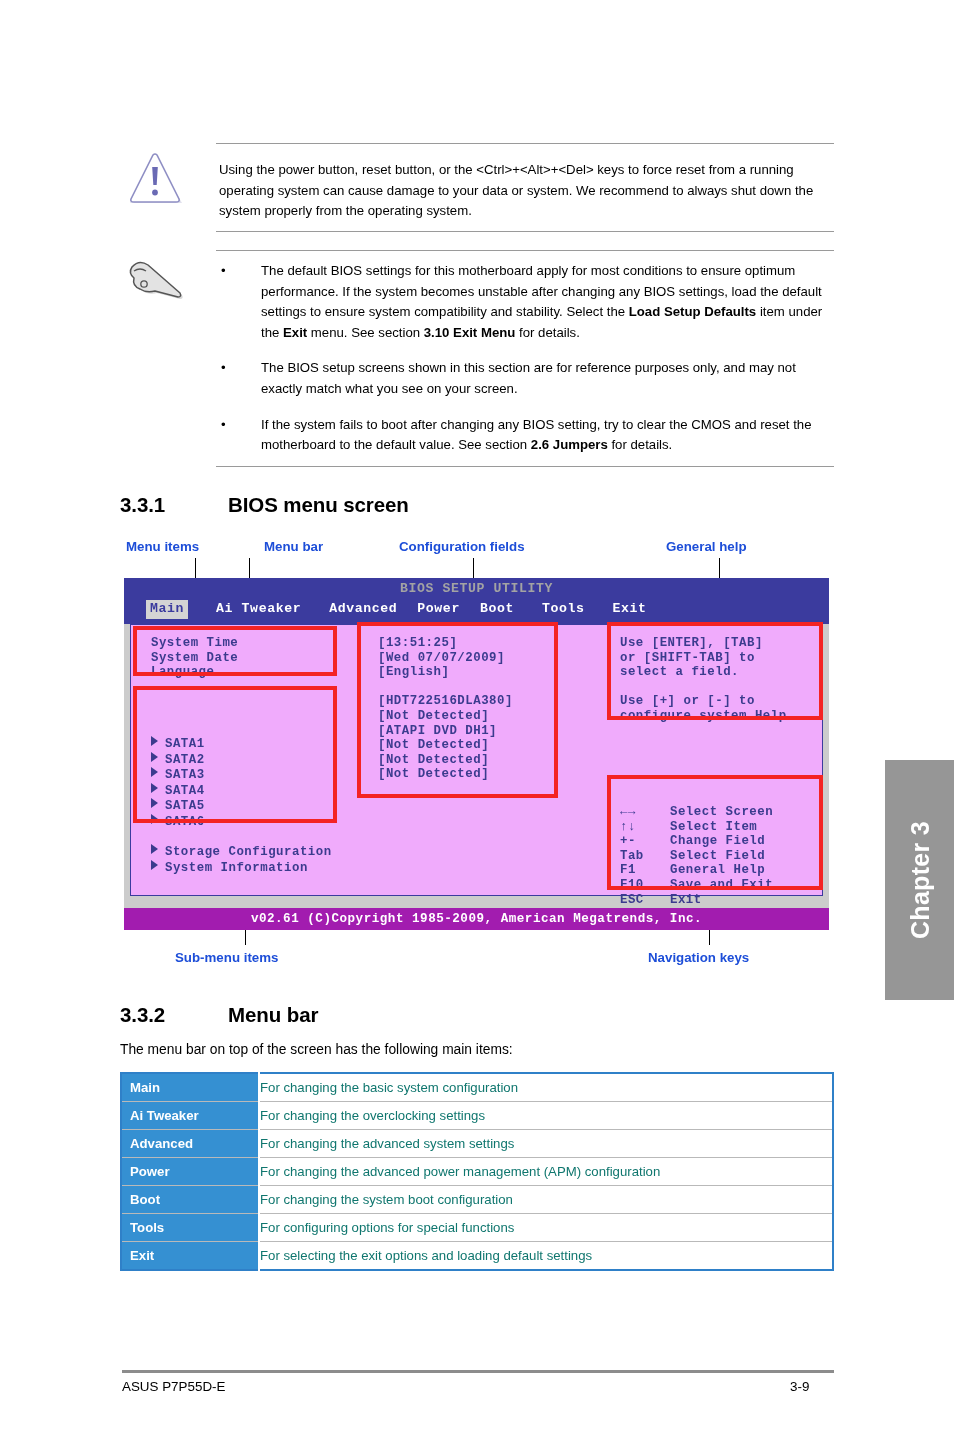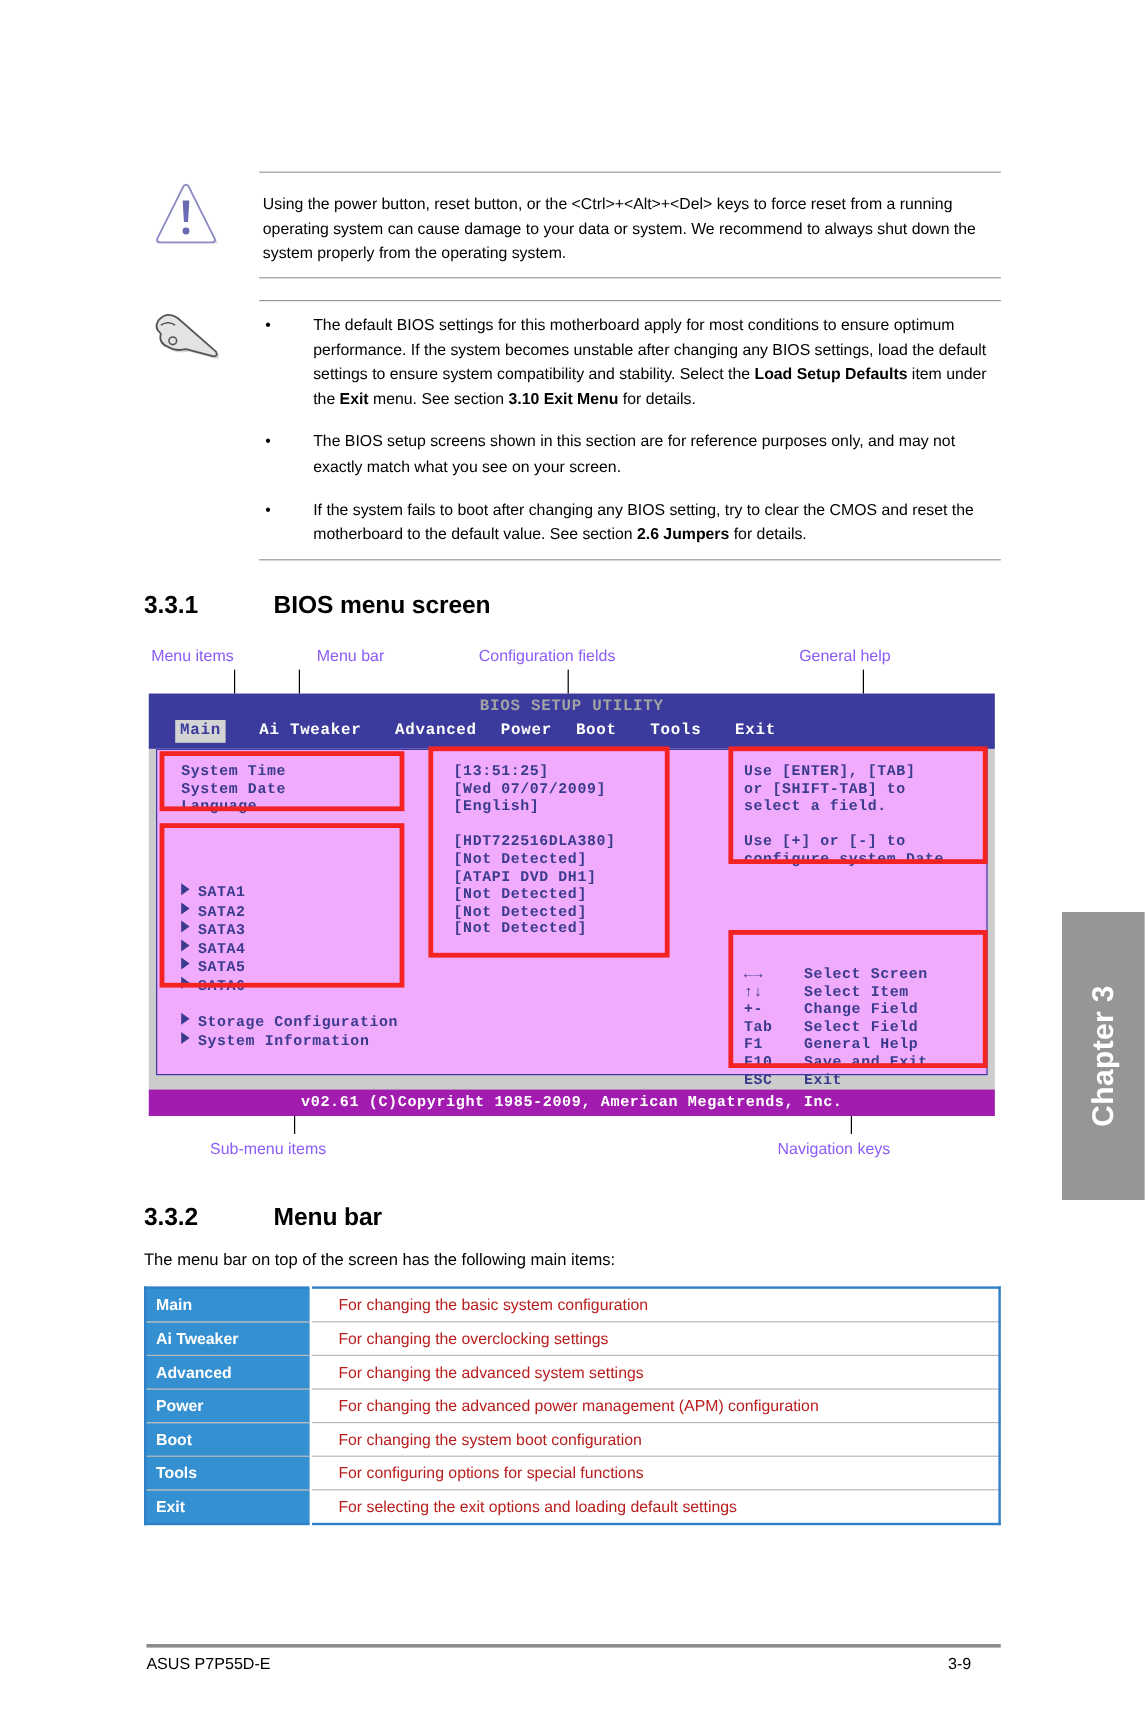--- a/index.html
+++ b/index.html
@@ -93,22 +93,22 @@
     left: 120px;
     font-size: 13.8px;
     color: #000;
   }
   .para-332 { top: 1042px; }
 
   
   .callout {
     position: absolute;
     font-size: 13.3px;
-    font-weight: normal;
-    color: #8b5cf6;
+    font-weight: bold;
+    color: #1d4ed8;
     white-space: nowrap;
   }
   .co-menu-items  { left: 126px; top: 539px; }
   .co-menu-bar    { left: 264px; top: 539px; }
   .co-config      { left: 399px; top: 539px; }
   .co-gen-help    { left: 666px; top: 539px; }
   .co-submenu     { left: 175px; top: 950px; }
   .co-navkeys     { left: 648px; top: 950px; }
 
   .leader {
@@ -260,22 +260,22 @@
   }
   .mtable td.k {
     width: 128px;
     background: #3590d2;
     color: #ffffff;
     font-weight: bold;
     padding-left: 8px;
     border-right: 2px solid #ffffff;
   }
   .mtable td.v {
-    padding-left: 22px;
-    color: #b91c1c;
+    padding-left: 0;
+    color: #0f766e;
     background: #ffffff;
   }
 
   
   .chapter-tab {
     position: absolute;
     left: 885px;
     top: 760px;
     width: 69px;
     height: 240px;
@@ -408,21 +408,21 @@
 [Not Detected]
 [Not Detected]</div>
 
     <div class="bios-col col-subs"><span class="arrow-row"><i class="tri"></i><span>SATA1</span></span><span class="arrow-row"><i class="tri"></i><span>SATA2</span></span><span class="arrow-row"><i class="tri"></i><span>SATA3</span></span><span class="arrow-row"><i class="tri"></i><span>SATA4</span></span><span class="arrow-row"><i class="tri"></i><span>SATA5</span></span><span class="arrow-row"><i class="tri"></i><span>SATA6</span></span><span class="arrow-row">&nbsp;</span><span class="arrow-row"><i class="tri"></i><span>Storage Configuration</span></span><span class="arrow-row"><i class="tri"></i><span>System Information</span></span></div>
 
     <div class="bios-col col-help">Use [ENTER], [TAB]
 or [SHIFT-TAB] to
 select a field.
 
 Use [+] or [-] to
-configure system Date.</div>
+configure system Help.</div>
 
     <div class="bios-col col-nav"><span class="navline"><span class="navkey">←→</span><span>Select Screen</span></span><span class="navline"><span class="navkey">↑↓</span><span>Select Item</span></span><span class="navline"><span class="navkey">+-</span><span>Change Field</span></span><span class="navline"><span class="navkey">Tab</span><span>Select Field</span></span><span class="navline"><span class="navkey">F1</span><span>General Help</span></span><span class="navline"><span class="navkey">F10</span><span>Save and Exit</span></span><span class="navline"><span class="navkey">ESC</span><span>Exit</span></span></div>
 
   </div>
 
   <div class="bios-footer">v02.61 (C)Copyright 1985-2009, American Megatrends, Inc.</div>
 </div>
 
 <div class="redbox rb-items"></div>
 <div class="redbox rb-subs"></div>

